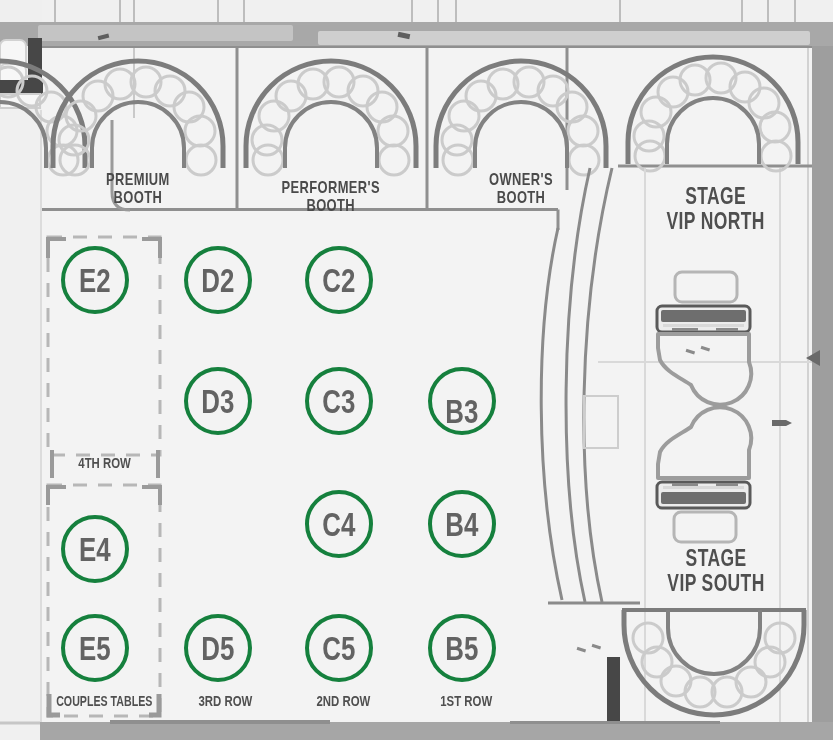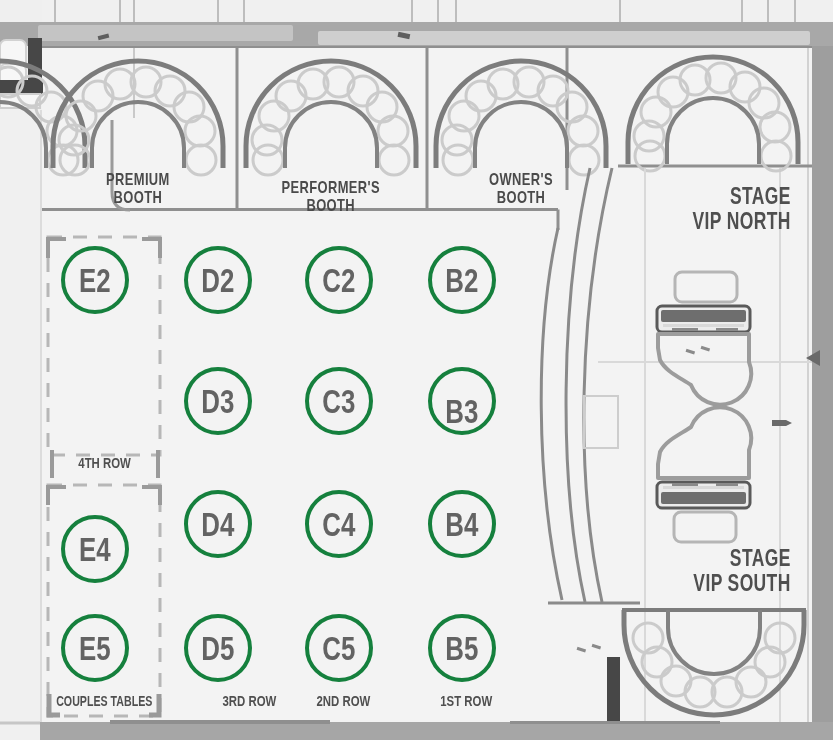--- a/index.html
+++ b/index.html
@@ -9,21 +9,21 @@
     background:#f0f0f0;
     font-family:"Liberation Sans", sans-serif;
   }
   .plan svg{position:absolute;left:0;top:0;}
   .lbl{
     position:absolute;text-align:center;font-weight:bold;color:#4a4a4a;
     white-space:nowrap;line-height:1.07;
   }
   .cond{display:inline-block;transform:scaleX(0.76);transform-origin:50% 50%;}
   .booth-label{font-size:17px;letter-spacing:0.5px;}
-  .vip-label{font-size:23px;color:#4f4f4f;letter-spacing:0.5px;text-align:right;}
+  .vip-label{font-size:23px;color:#4f4f4f;letter-spacing:0.5px;}
   .row-label{font-size:15px;color:#4f4f4f;}
   .table-seat{
     position:absolute;width:68px;height:68px;border:4px solid #15803d;border-radius:50%;
     display:flex;align-items:center;justify-content:center;
     font-size:34px;font-weight:bold;color:#636363;background:transparent;cursor:pointer;
   }
   .hotspot{position:absolute;background:transparent;cursor:pointer;}
 </style>
 </head>
 <body>
@@ -215,40 +215,34 @@
 
   <div class="table-seat" style="left:61px;top:246px;">
       <span class="cond">E2</span>
     </div>
   <div class="table-seat" style="left:184px;top:246px;">
       <span class="cond">D2</span>
     </div>
   <div class="table-seat" style="left:305px;top:246px;">
       <span class="cond">C2</span>
     </div>
-  <div class="table-seat" style="left:428px;top:246px;">
-      <span class="cond">B2</span>
-    </div>
 
   <div class="table-seat" style="left:184px;top:367px;">
       <span class="cond">D3</span>
     </div>
   <div class="table-seat" style="left:305px;top:367px;">
       <span class="cond">C3</span>
     </div>
   <div class="table-seat" style="left:428px;top:367px;align-items:flex-end;">
       <span class="cond">B3</span>
     </div>
 
   <div class="table-seat" style="left:61px;top:515px;">
       <span class="cond">E4</span>
     </div>
-  <div class="table-seat" style="left:184px;top:490px;">
-      <span class="cond">D4</span>
-    </div>
   <div class="table-seat" style="left:305px;top:490px;">
       <span class="cond">C4</span>
     </div>
   <div class="table-seat" style="left:428px;top:490px;">
       <span class="cond">B4</span>
     </div>
 
   <div class="table-seat" style="left:61px;top:614px;">
       <span class="cond">E5</span>
     </div>
@@ -257,17 +251,17 @@
     </div>
   <div class="table-seat" style="left:305px;top:614px;">
       <span class="cond">C5</span>
     </div>
   <div class="table-seat" style="left:428px;top:614px;text-align:center;">
       <span class="cond">B5</span>
     </div>
 
   <div class="lbl row-label" style="left:45px;top:455px;width:120px;"><span class="cond">4TH ROW</span></div>
   <div class="lbl row-label" style="left:34px;top:694px;width:140px;font-size:14px;"><span class="cond">COUPLES TABLES</span></div>
-  <div class="lbl row-label" style="left:165px;top:693px;width:120px;text-align:right;"><span class="cond">3RD ROW</span></div>
+  <div class="lbl row-label" style="left:165px;top:693px;width:120px;"><span class="cond">3RD ROW</span></div>
   <div class="lbl row-label" style="left:283px;top:693px;width:120px;"><span class="cond">2ND ROW</span></div>
   <div class="lbl row-label" style="left:406px;top:693px;width:120px;"><span class="cond">1ST ROW</span></div>
 
 </div>
 
 </body></html>

